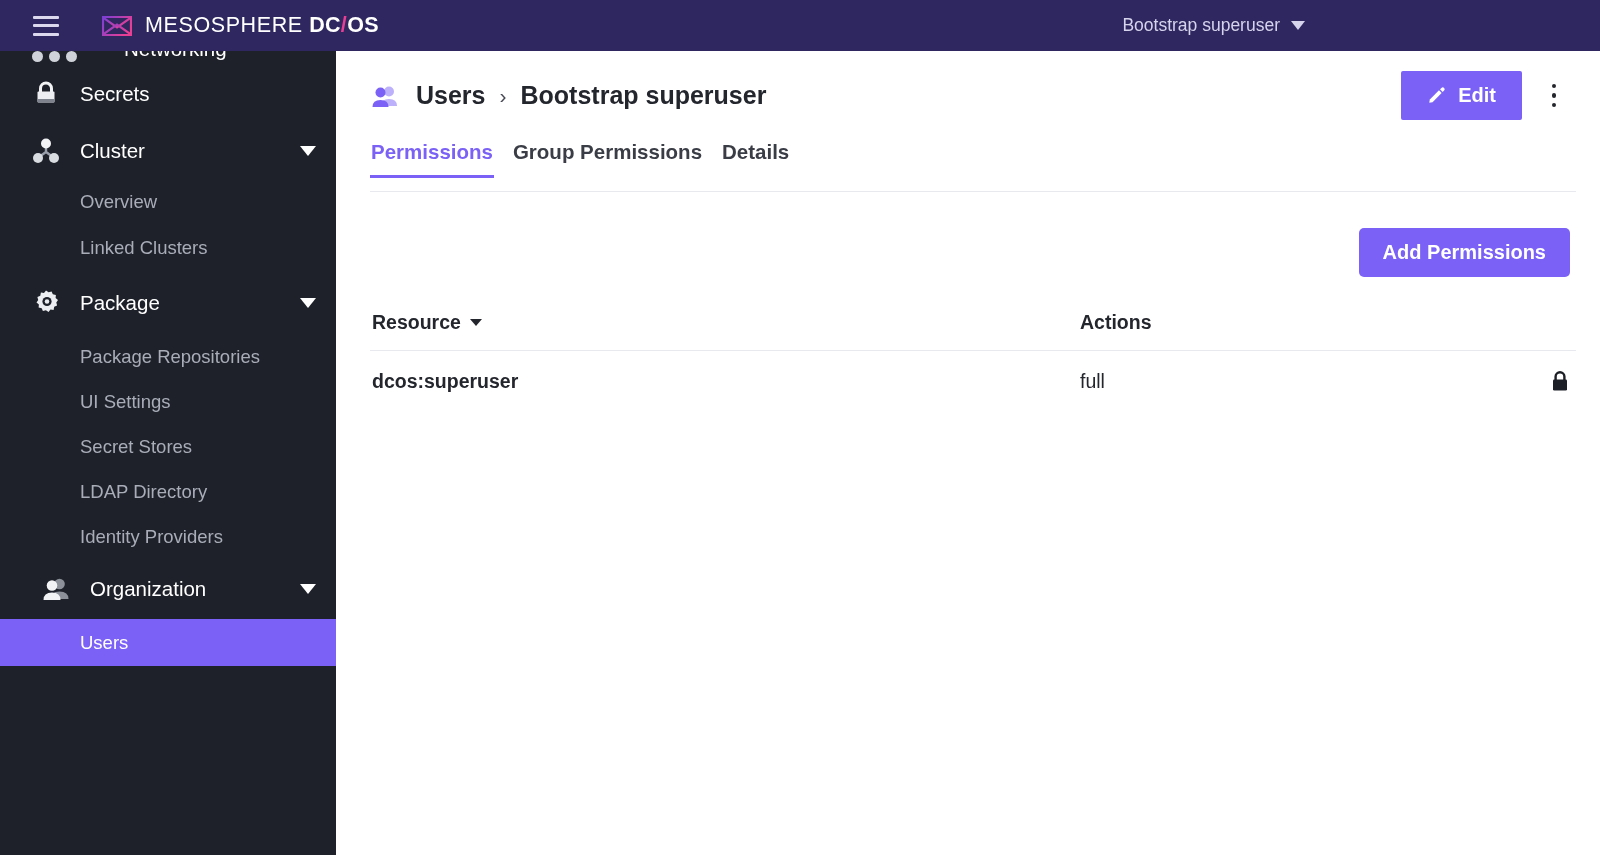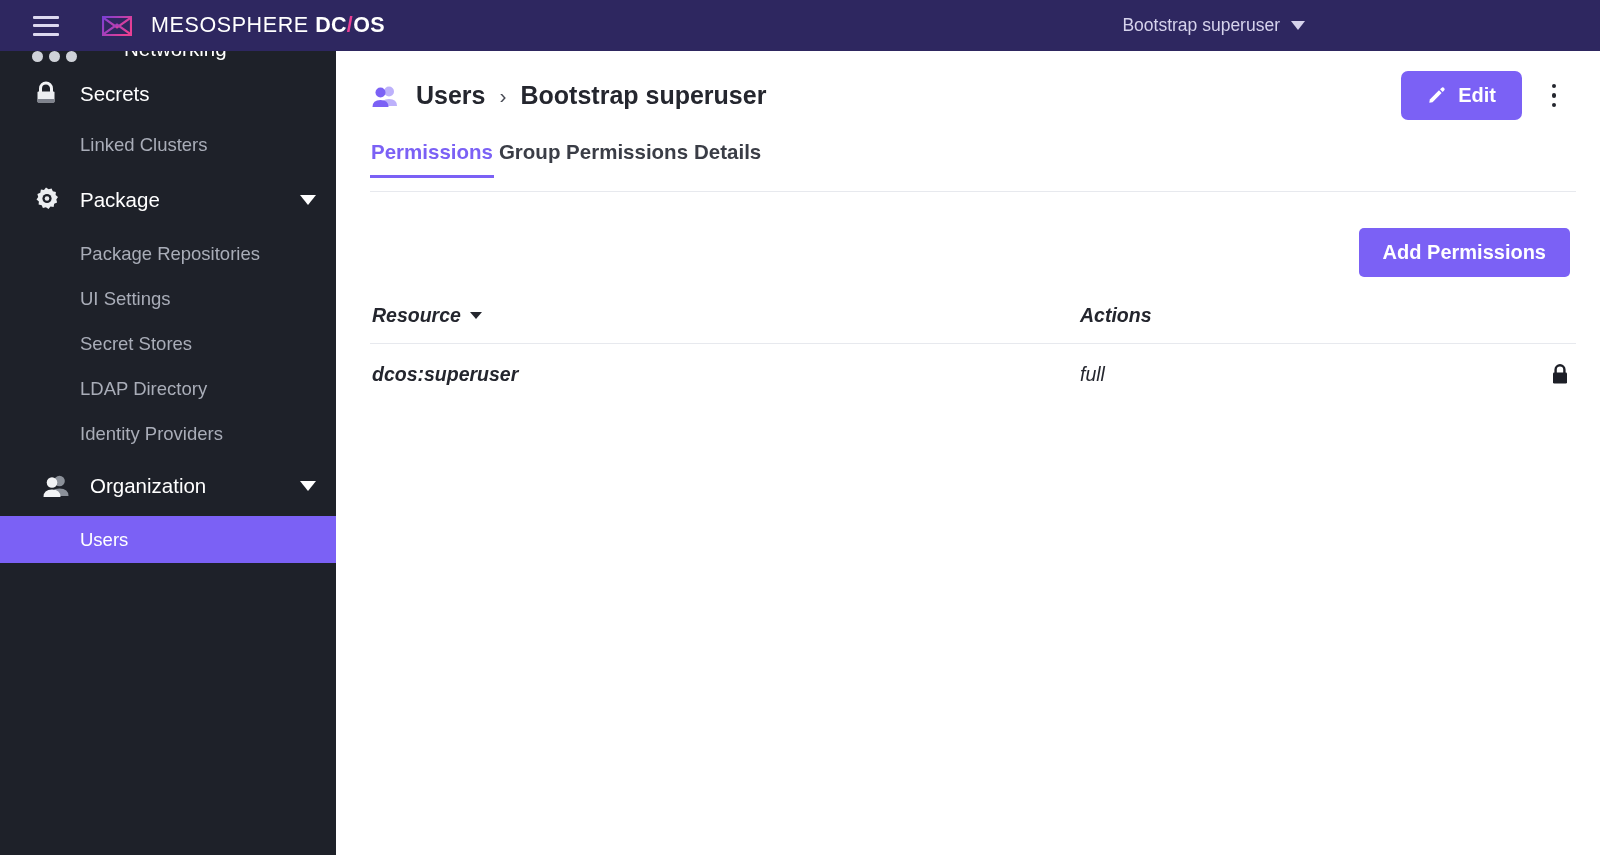--- a/index.html
+++ b/index.html
@@ -43,21 +43,21 @@
     display: block;
     height: 3px;
     width: 26px;
     background: #dcd9ef;
     border-radius: 1px;
   }
   .brand {
     margin-left: 43px;
     display: flex;
     align-items: center;
-    gap: 19px;
+    gap: 13px;
     cursor: pointer;
   }
   .brand-mark { width: 30px; height: 22px; display: block; }
   .brand-text {
     font-size: 21.5px;
     letter-spacing: 0.6px;
     color: #ffffff;
     font-weight: 400;
     white-space: nowrap;
     font-family: "Liberation Sans", sans-serif;
@@ -234,21 +234,21 @@
     align-items: center;
     gap: 10px;
   }
   .btn-edit {
     display: flex;
     align-items: center;
     justify-content: center;
     gap: 12px;
     background: #7b61f5;
     border: none;
-    border-radius: 7px;
+    border-radius: 2px;
     height: 49px;
     padding: 0 26px;
     cursor: pointer;
   }
   .btn-edit .edit-label {
     font-size: 20px;
     font-weight: 700;
     color: #ffffff;
     white-space: nowrap;
   }
@@ -271,21 +271,21 @@
     display: block;
   }
 
   
   .tabs {
     position: relative;
     height: 52px;
     padding-left: 34px;
     display: flex;
     align-items: flex-start;
-    gap: 4px;
+    gap: 18px;
   }
   .tab {
     position: relative;
     font-size: 20.5px;
     font-weight: 700;
     color: #3a3d46;
     padding: 0 1px 14px 1px;
     cursor: pointer;
     white-space: nowrap;
   }
@@ -325,24 +325,23 @@
     font-weight: 700;
     color: #ffffff;
     cursor: pointer;
     white-space: nowrap;
     font-family: "Liberation Sans", sans-serif;
   }
 
   
   .perm-table {
     width: 100%;
-    margin-top: 27px;
+    margin-top: 34px;
     border-collapse: collapse;
     table-layout: fixed;
-    font-style: italic;
   }
   .perm-table th {
     text-align: left;
     font-size: 19.5px;
     font-weight: 700;
     color: #24262e;
     padding: 0 0 16px 0;
     border-bottom: 1px solid #e7e9ee;
   }
   .perm-table th.col-resource { width: 710px; padding-left: 2px; }
@@ -424,21 +423,36 @@
         <svg width="28" height="28" viewBox="0 0 28 28">
           <path d="M8.5 12 L8.5 8.5 A5.5 5.5 0 0 1 19.5 8.5 L19.5 12" fill="none" stroke="#f2f3f5" stroke-width="3"></path>
           <rect x="5.5" y="11.5" width="17" height="11" rx="1" fill="#eceef1"></rect>
           <rect x="5.5" y="19" width="17" height="3.5" rx="1" fill="#7e828c"></rect>
         </svg>
       </span>
       <span class="nav-label">Secrets</span>
     </div>
 
 
-
+    <div class="nav-item" style="height:57px;">
+      <span class="nav-icon">
+        <svg width="30" height="30" viewBox="0 0 30 30">
+          <path d="M15 9 L15 16 M15 16 L8 21 M15 16 L22 21" stroke="#9aa0ab" stroke-width="2.4" fill="none"></path>
+          <circle cx="15" cy="7.5" r="5" fill="#f2f3f5"></circle>
+          <circle cx="7" cy="22" r="5" fill="#d9dce1"></circle>
+          <circle cx="23" cy="22" r="5" fill="#d9dce1"></circle>
+        </svg>
+      </span>
+      <span class="nav-label">Cluster</span>
+      <span class="nav-caret"></span>
+    </div>
+
+    <div class="nav-sub" style="height:46px;">
+      <span class="sub-label">Overview</span>
+    </div>
     <div class="nav-sub" style="height:46px;">
       <span class="sub-label">Linked Clusters</span>
     </div>
 
 
     <div class="nav-item" style="height:63px;">
       <span class="nav-icon">
         <svg width="30" height="30" viewBox="0 0 30 30">
           <path d="M15 2.5 L17.6 4.2 L20.6 3.4 L21.8 6.3 L24.9 6.9 L24.6 10.0 L27 12 L25.3 14.6 L26.1 17.6 L23.2 18.8 L22.6 21.9 L19.5 21.6 L17.5 24 L14.9 22.3 L11.9 23.1 L10.7 20.2 L7.6 19.6 L7.9 16.5 L5.5 14.5 L7.2 11.9 L6.4 8.9 L9.3 7.7 L9.9 4.6 L13 4.9 Z" fill="#eceef1"></path>
           <circle cx="16" cy="13.5" r="4.6" fill="#1e2129"></circle>

